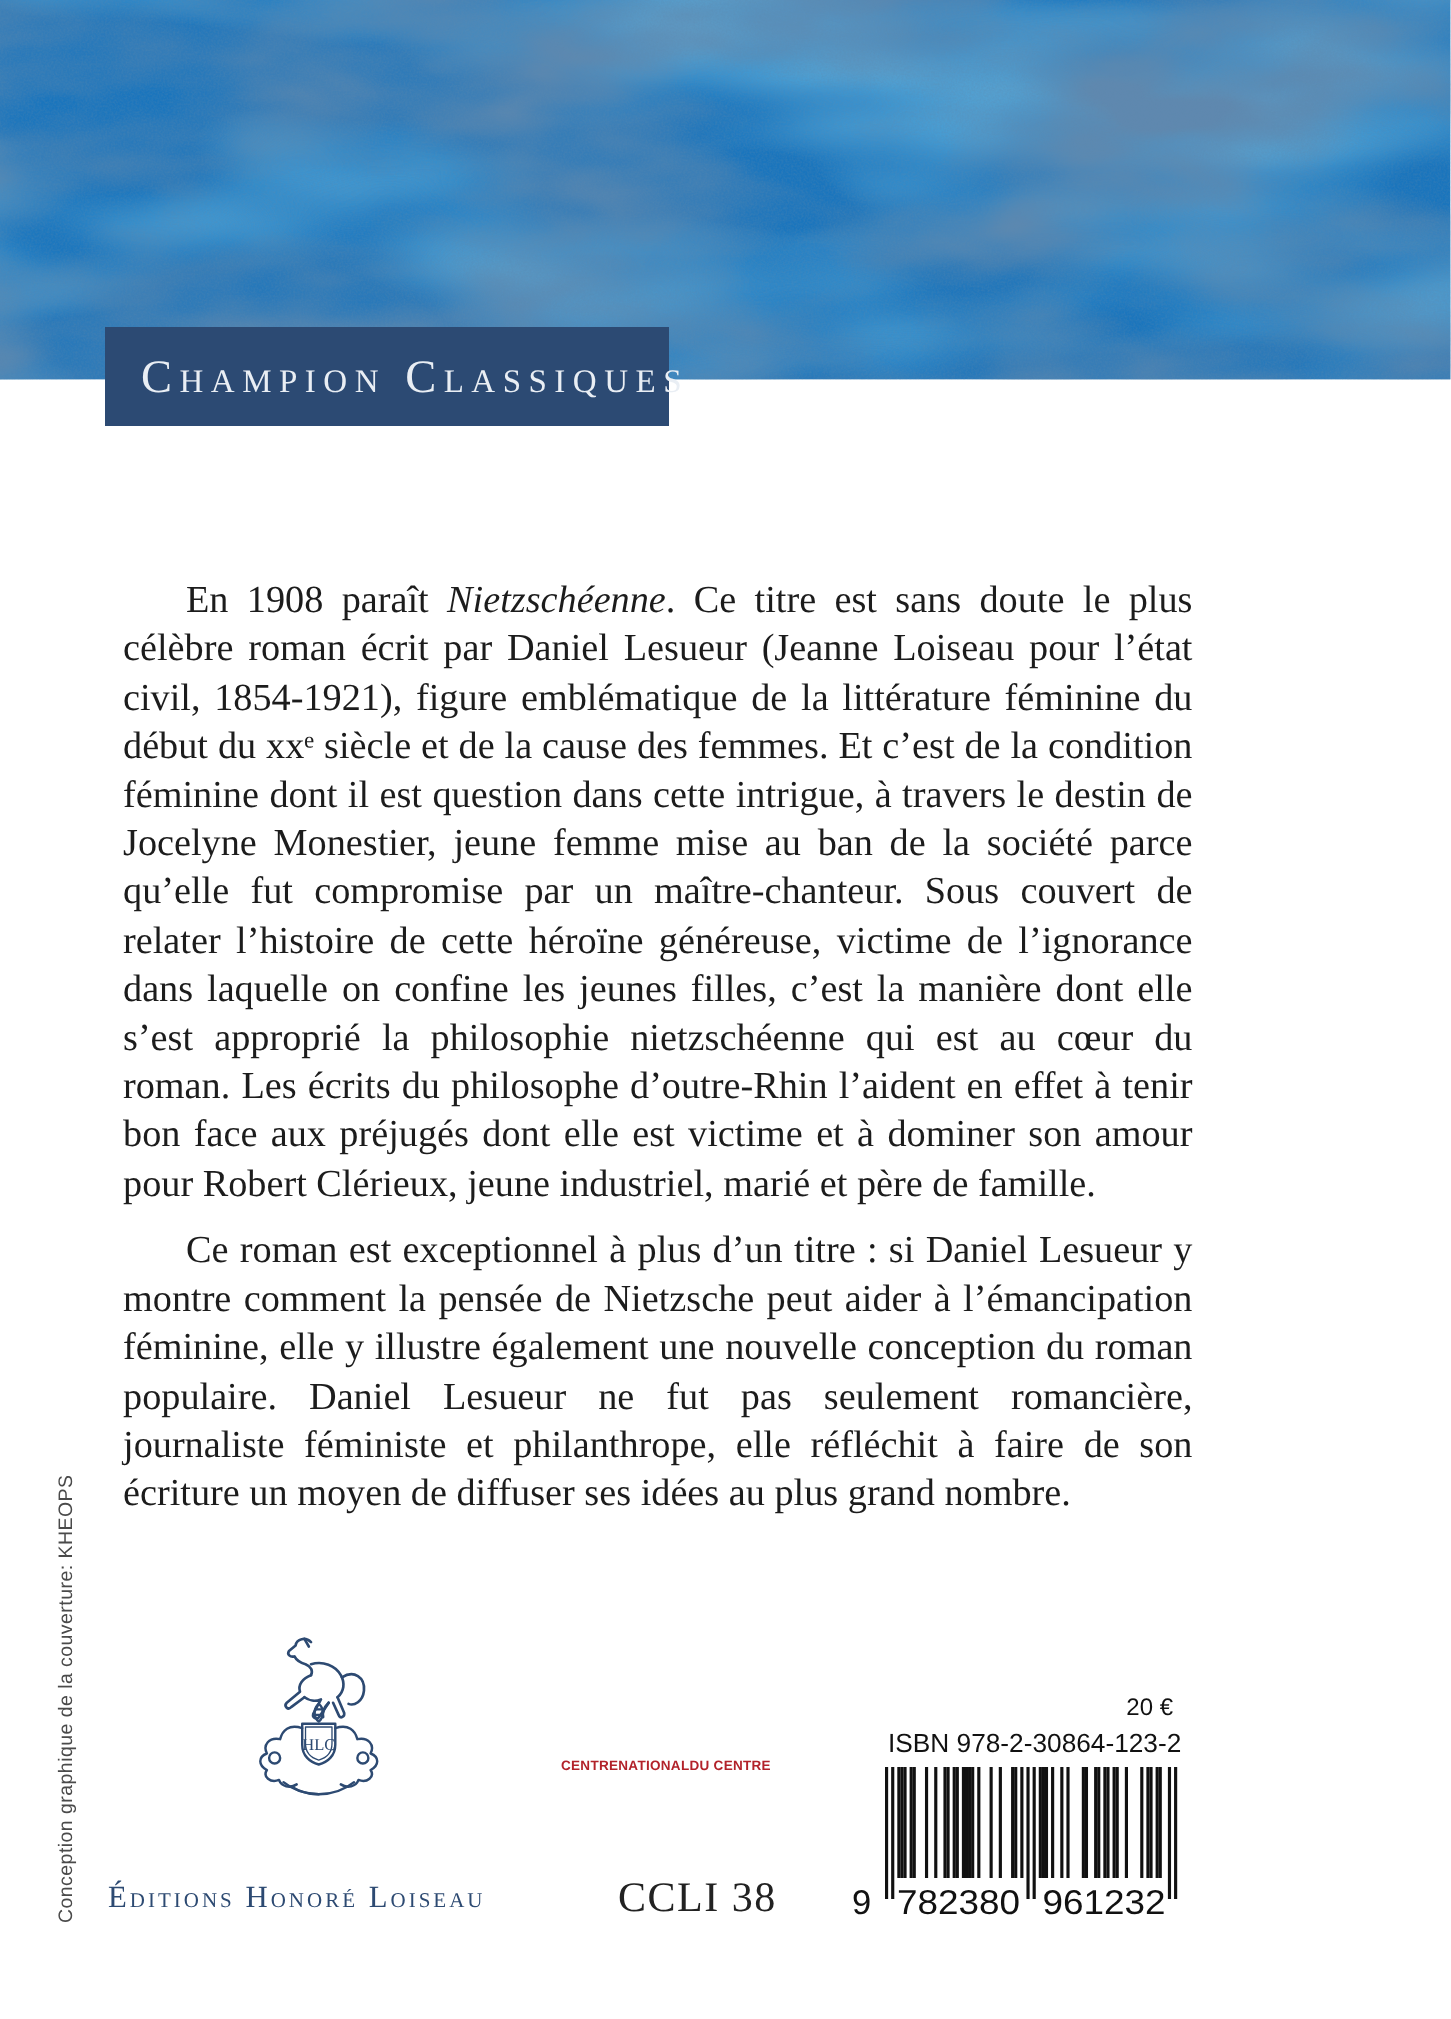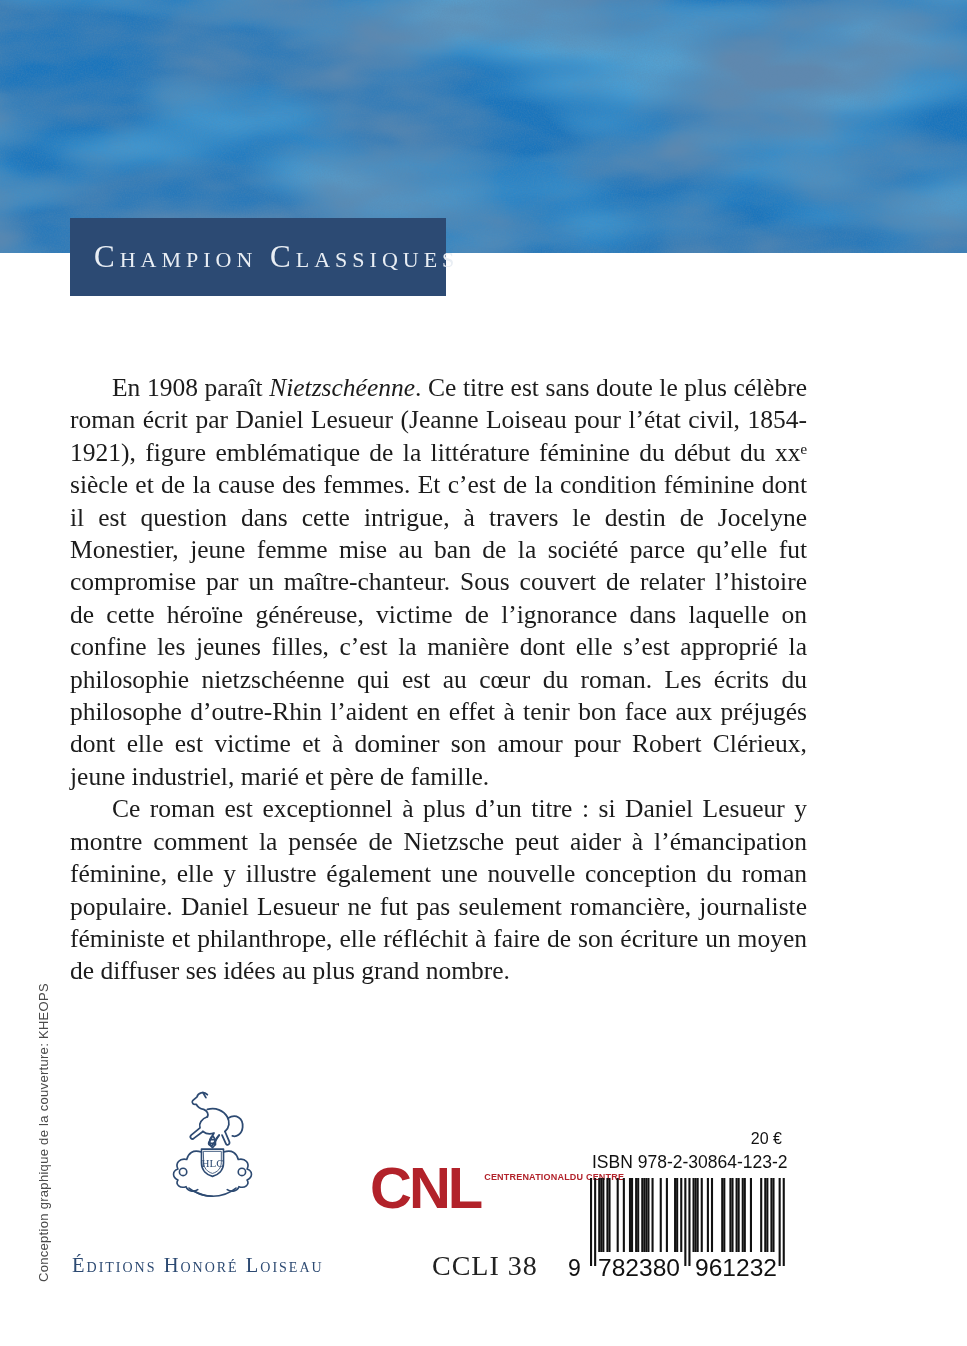--- a/index.html
+++ b/index.html
@@ -3,33 +3,33 @@
 <meta charset="utf-8">
 <style>
   html,body{margin:0;padding:0;}
   body{
     width:967px;height:1346px;position:relative;background:#ffffff;
     font-family:"Liberation Serif",serif;overflow:hidden;
   }
   
   .texture{position:absolute;left:0;top:0;width:967px;height:253px;overflow:hidden;}
   .banner{
-    position:absolute;left:70px;top:218px;width:376px;height:78px;
+    position:absolute;left:70px;top:218px;width:376px;height:66px;
     background:#2c4a73;display:flex;align-items:center;padding-left:24px;box-sizing:border-box;
   }
   .banner-label{
     font-family:"Liberation Serif",serif;font-variant:small-caps;
     font-size:31px;letter-spacing:5px;color:#e9eef4;white-space:nowrap;
   }
   
   .blurb{
     position:absolute;left:70px;top:372px;width:737px;
     font-size:25.5px;line-height:32.4px;color:#1c1c1c;text-align:justify;
   }
-  .blurb p{margin:0;text-indent:42px;}
+  .blurb p{margin:12px;text-indent:42px;}
   
   .credit{
     position:absolute;left:36px;top:1282px;transform-origin:0 0;transform:rotate(-90deg);
     white-space:nowrap;font-family:"Liberation Sans",sans-serif;font-size:13px;
     color:#4a4a4a;letter-spacing:.3px;
   }
   
   .hlc-logo{position:absolute;left:150px;top:1080px;width:125px;height:128px;}
   .publisher-name{
     position:absolute;left:72px;top:1254px;font-variant:small-caps;
@@ -39,21 +39,21 @@
   .cnl-letters{
     font-family:"Liberation Sans",sans-serif;font-weight:bold;font-size:58px;line-height:48px;
     letter-spacing:-3px;color:#b2222a;
   }
   .cnl-sub{
     display:flex;flex-direction:row;margin-left:4px;margin-top:9px;
     font-family:"Liberation Sans",sans-serif;font-weight:bold;font-size:9px;line-height:9.5px;
     color:#b2222a;letter-spacing:.2px;
   }
   .collection-code{
-    position:absolute;left:412px;top:1250px;font-size:28px;color:#222;letter-spacing:1px;margin-left:20px;
+    position:absolute;left:412px;top:1250px;font-size:28px;color:#222;letter-spacing:1px;
   }
   .price{
     position:absolute;left:642px;top:1130px;width:140px;text-align:right;
     font-family:"Liberation Sans",sans-serif;font-size:16px;color:#111;
   }
   .isbn-label{
     position:absolute;left:592px;top:1152px;width:200px;
     font-family:"Liberation Sans",sans-serif;font-size:17.5px;color:#111;white-space:nowrap;
   }
   .barcode{position:absolute;left:566px;top:1176px;width:222px;height:104px;}
@@ -131,21 +131,20 @@
       <path d="M53 135 C63 143 74 146 85 146 C96 146 107 143 117 135"></path>
       <path d="M60 139 C68 144 76 146 85 146"></path>
     </g>
     <text x="85" y="106" text-anchor="middle" font-family="Liberation Serif, serif" font-size="15" fill="#2d4a72">HLC</text>
   </svg>
 </div>
 
 <div class="publisher-name">Éditions Honoré Loiseau</div>
 
 <div class="cnl-logo">
-  <span class="cnl-letters">CNL</span>
   <span class="cnl-sub">
     <span>CENTRE</span>
     <span>NATIONAL</span>
     <span>DU CENTRE</span>
   </span>
 </div>
 
 <div class="collection-code">CCLI 38</div>
 
 <div class="price">20 €</div>

